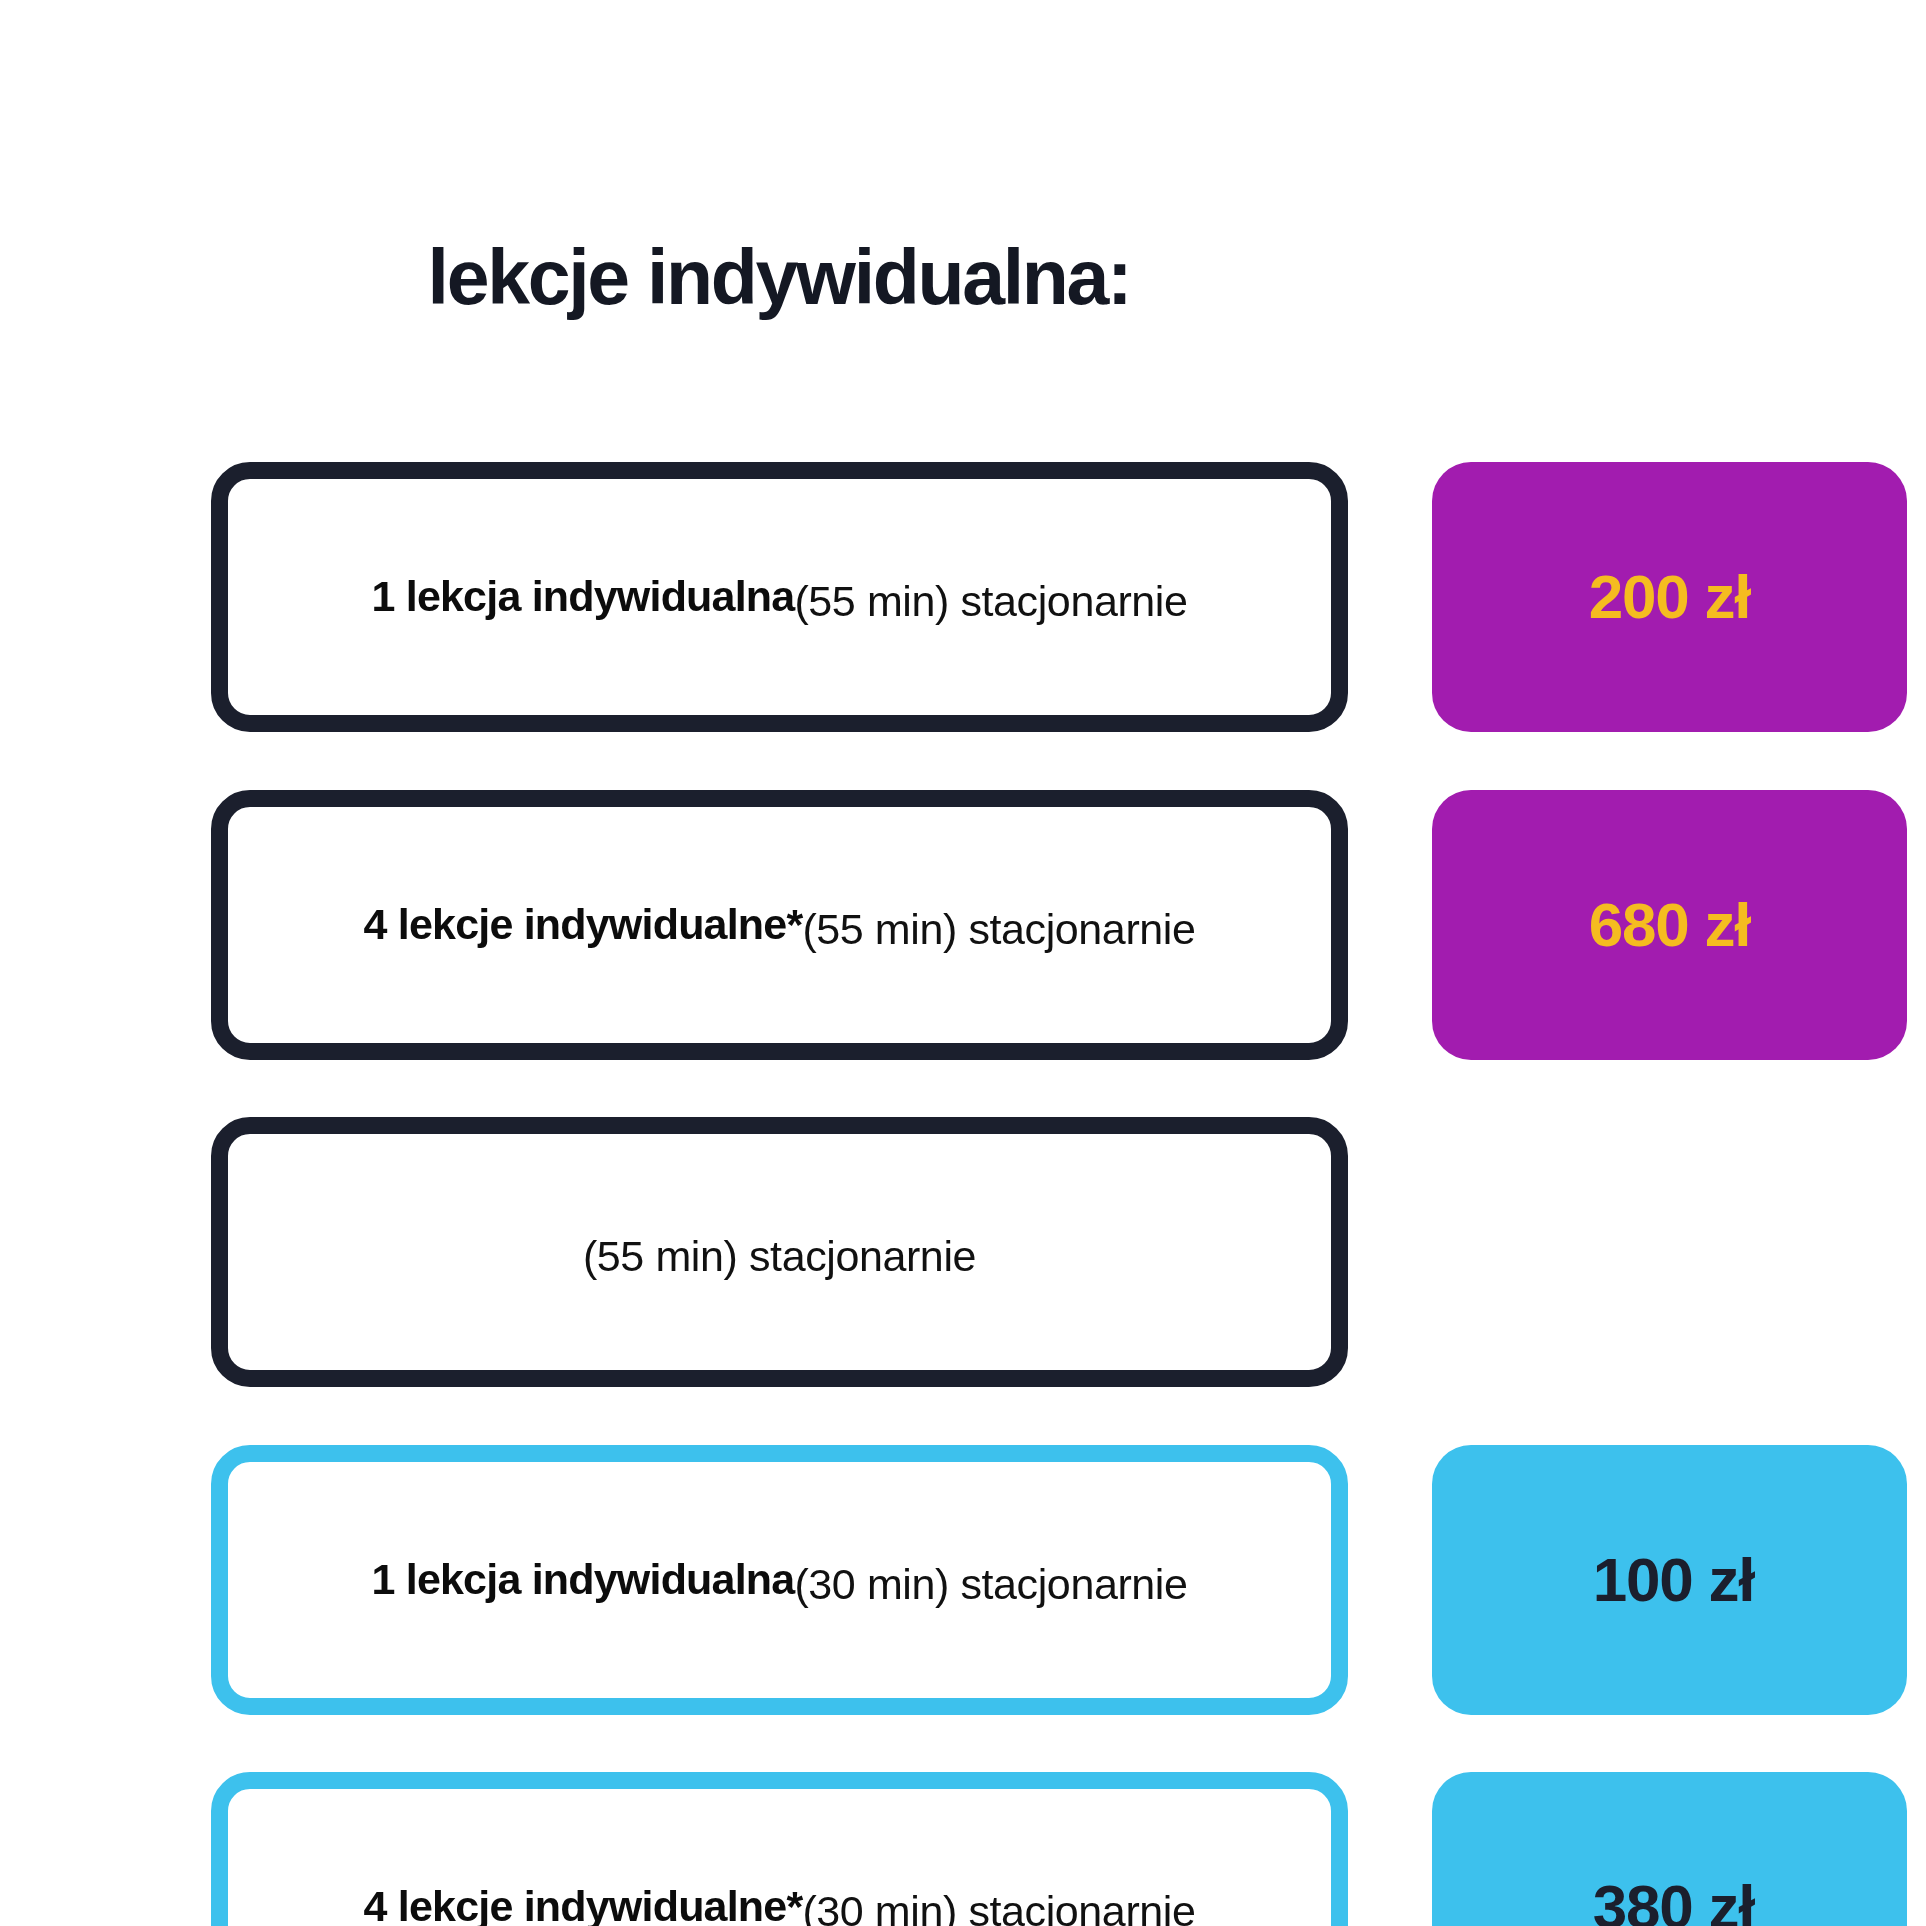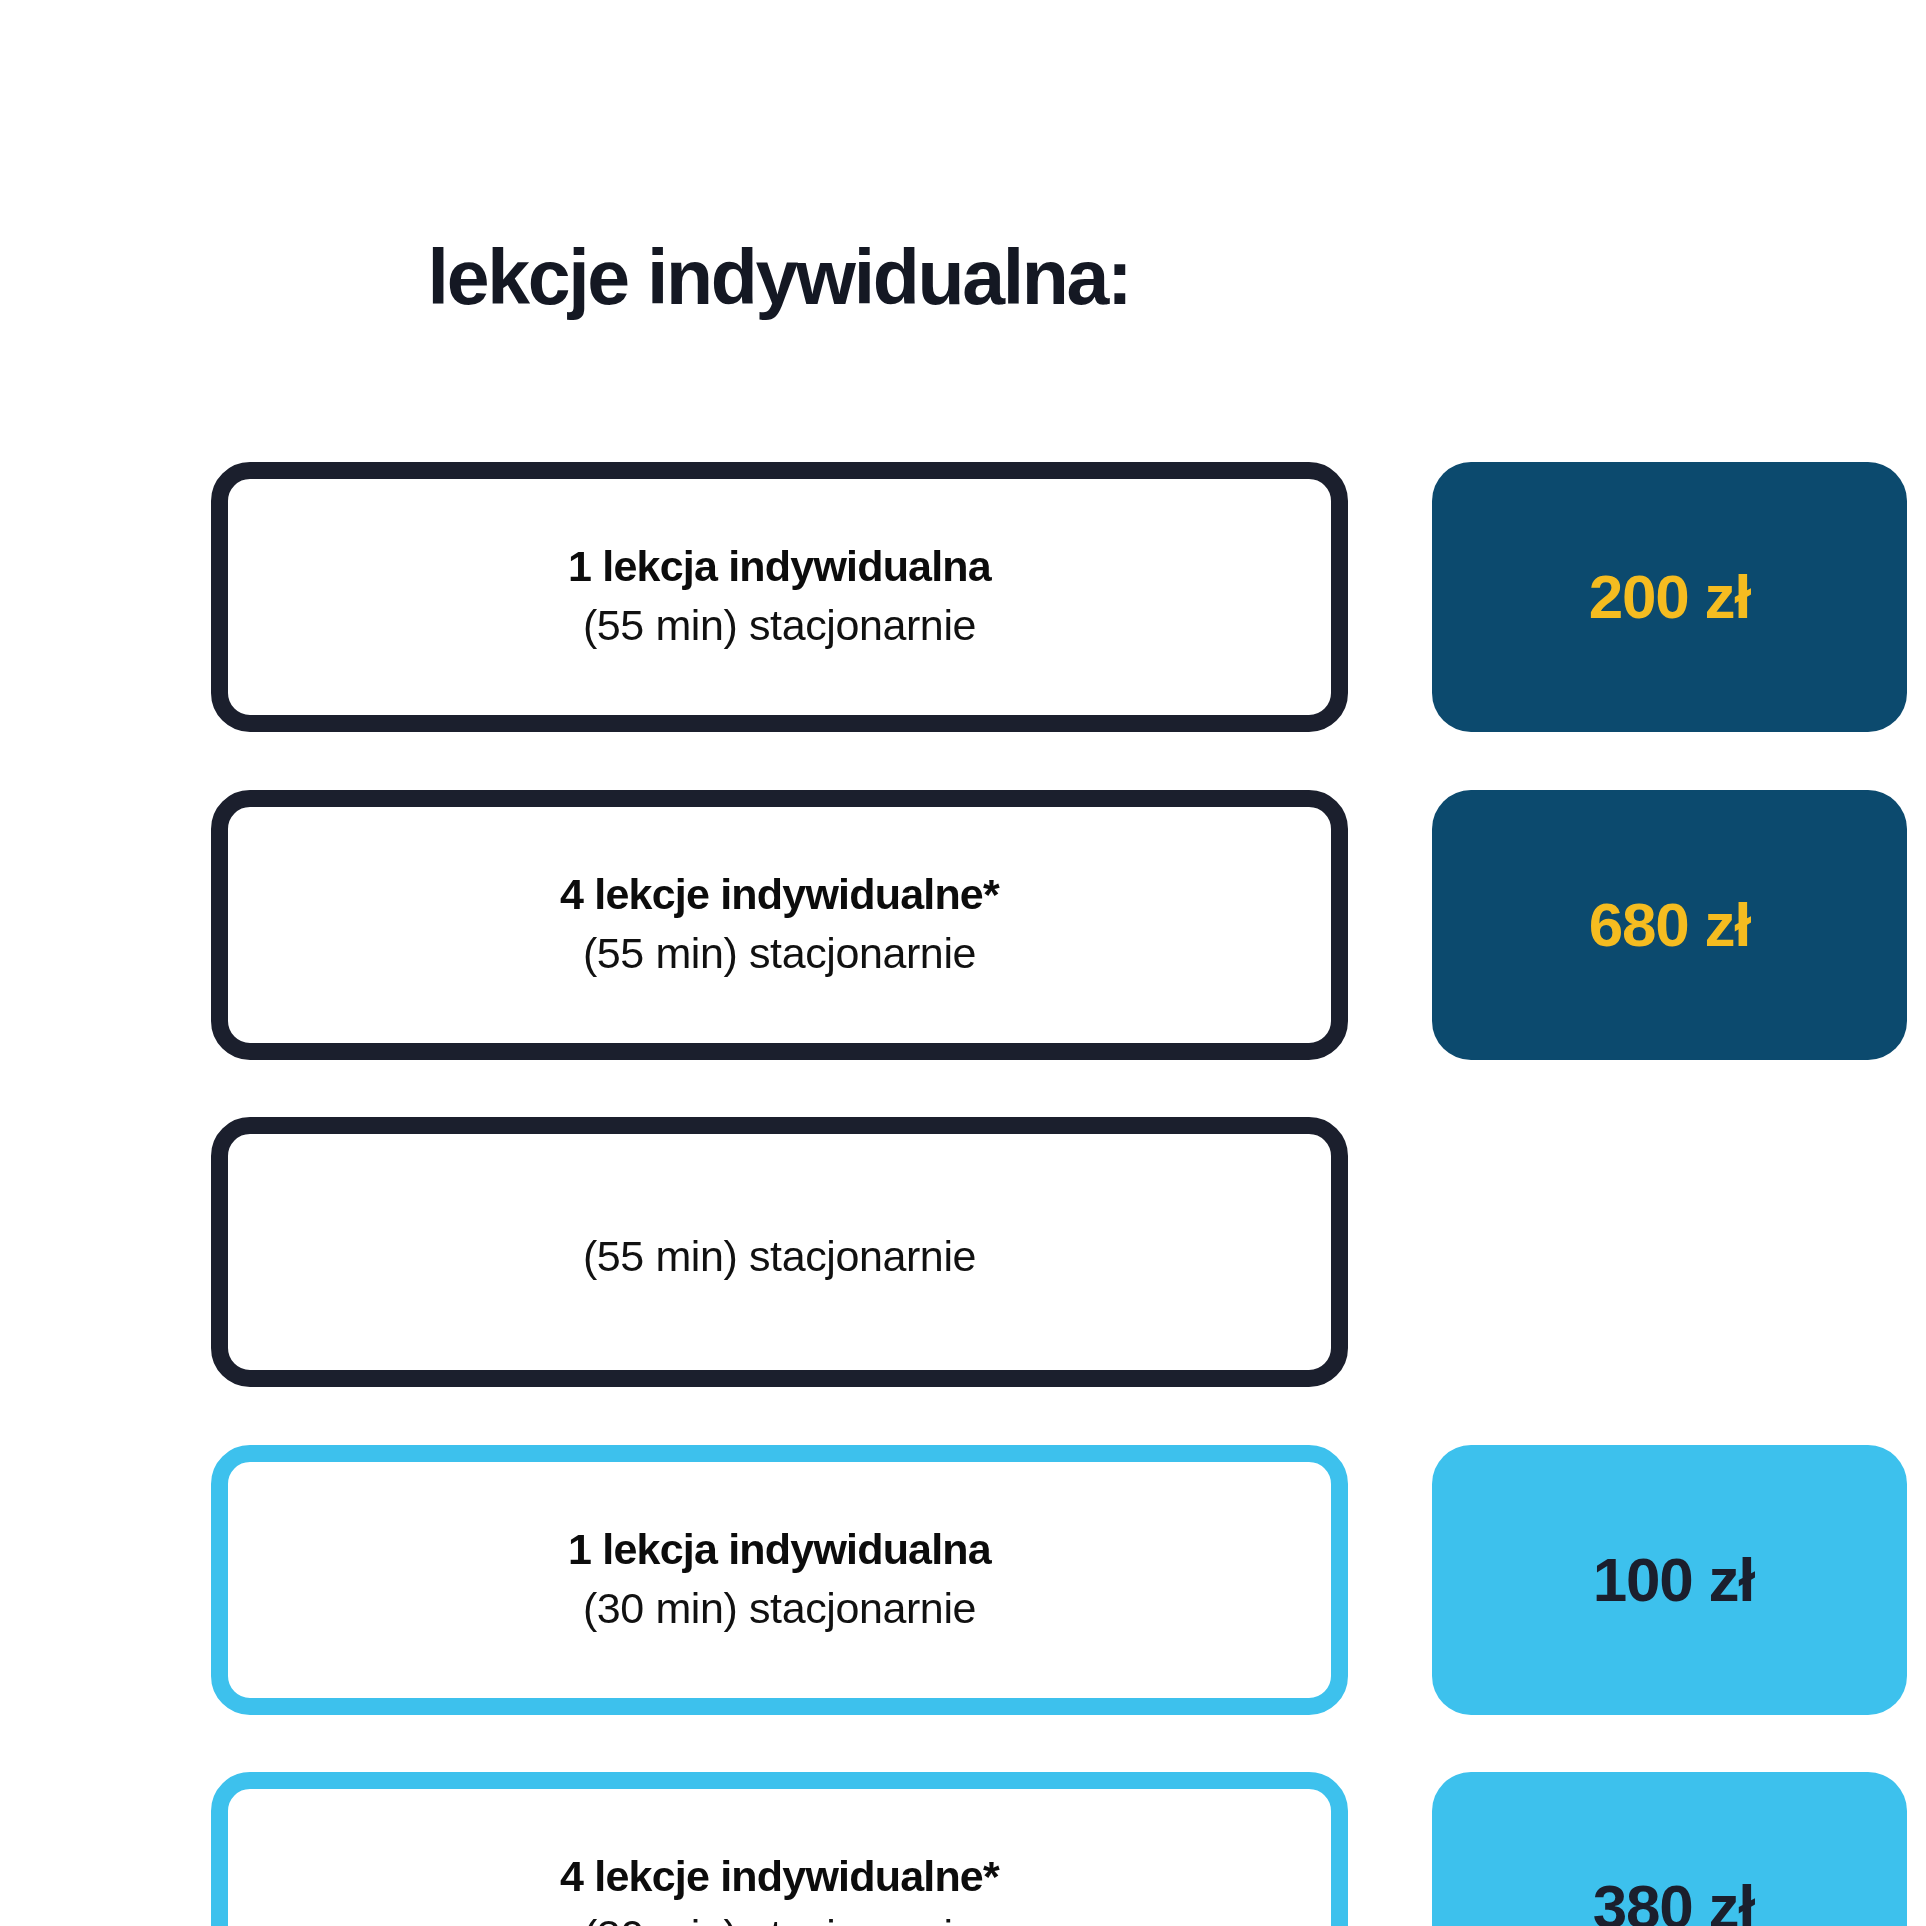--- a/index.html
+++ b/index.html
@@ -42,21 +42,21 @@
   .label-card {
     position:absolute;
     left:211px;
     top:0;
     width:1137px;
     height:270px;
     background:#ffffff;
     border:17.7px solid #1B1F2D;
     border-radius:39px;
     display:flex;
-    flex-direction:column;
+    flex-direction:row;
     align-items:center;
     justify-content:center;
   }
   .row.accent-cyan .label-card { border-color:#3DC1ED; }
 
   .label-title {
     font-size:43px;
     font-weight:800;
     color:#0C0C0C;
     letter-spacing:-0.8px;
@@ -71,21 +71,21 @@
     line-height:1.22;
     white-space:nowrap;
     margin-top:8px;
   }
 
   
   .price-box {
     position:absolute;
     top:0;
     height:270px;
-    background:#0c4a6e;
+    background:#a21caf;
     border-radius:39px;
     display:flex;
     align-items:center;
     justify-content:center;
   }
   .row.accent-cyan .price-box { background:#3DC1ED; }
 
   .price-box.total   { left:1432px; width:475px; }
 
   .price-text {

